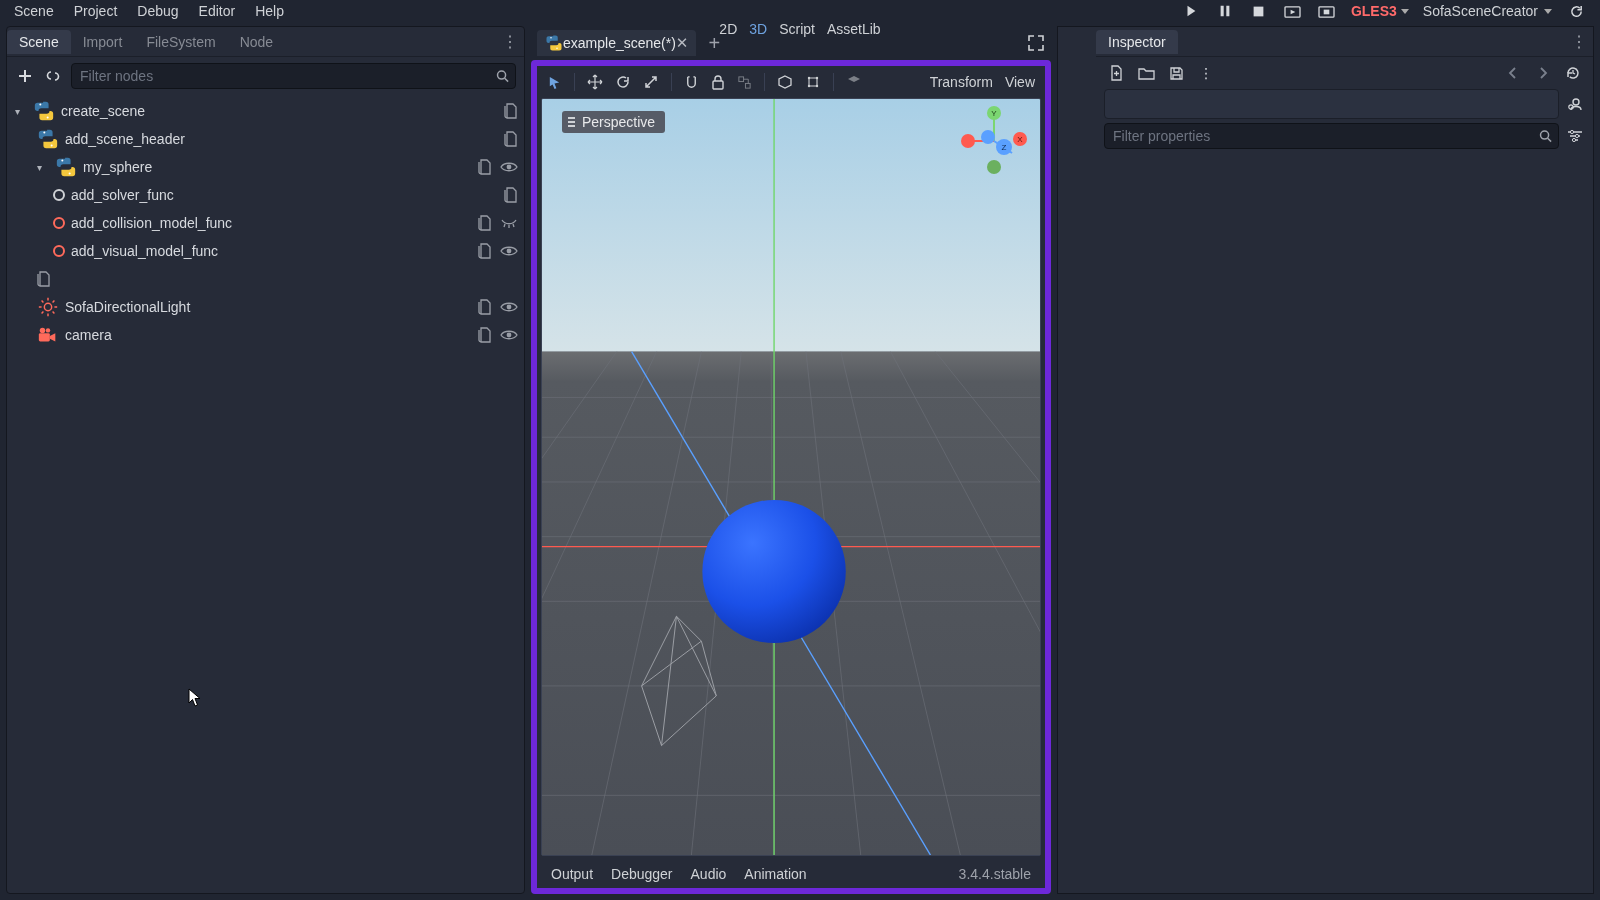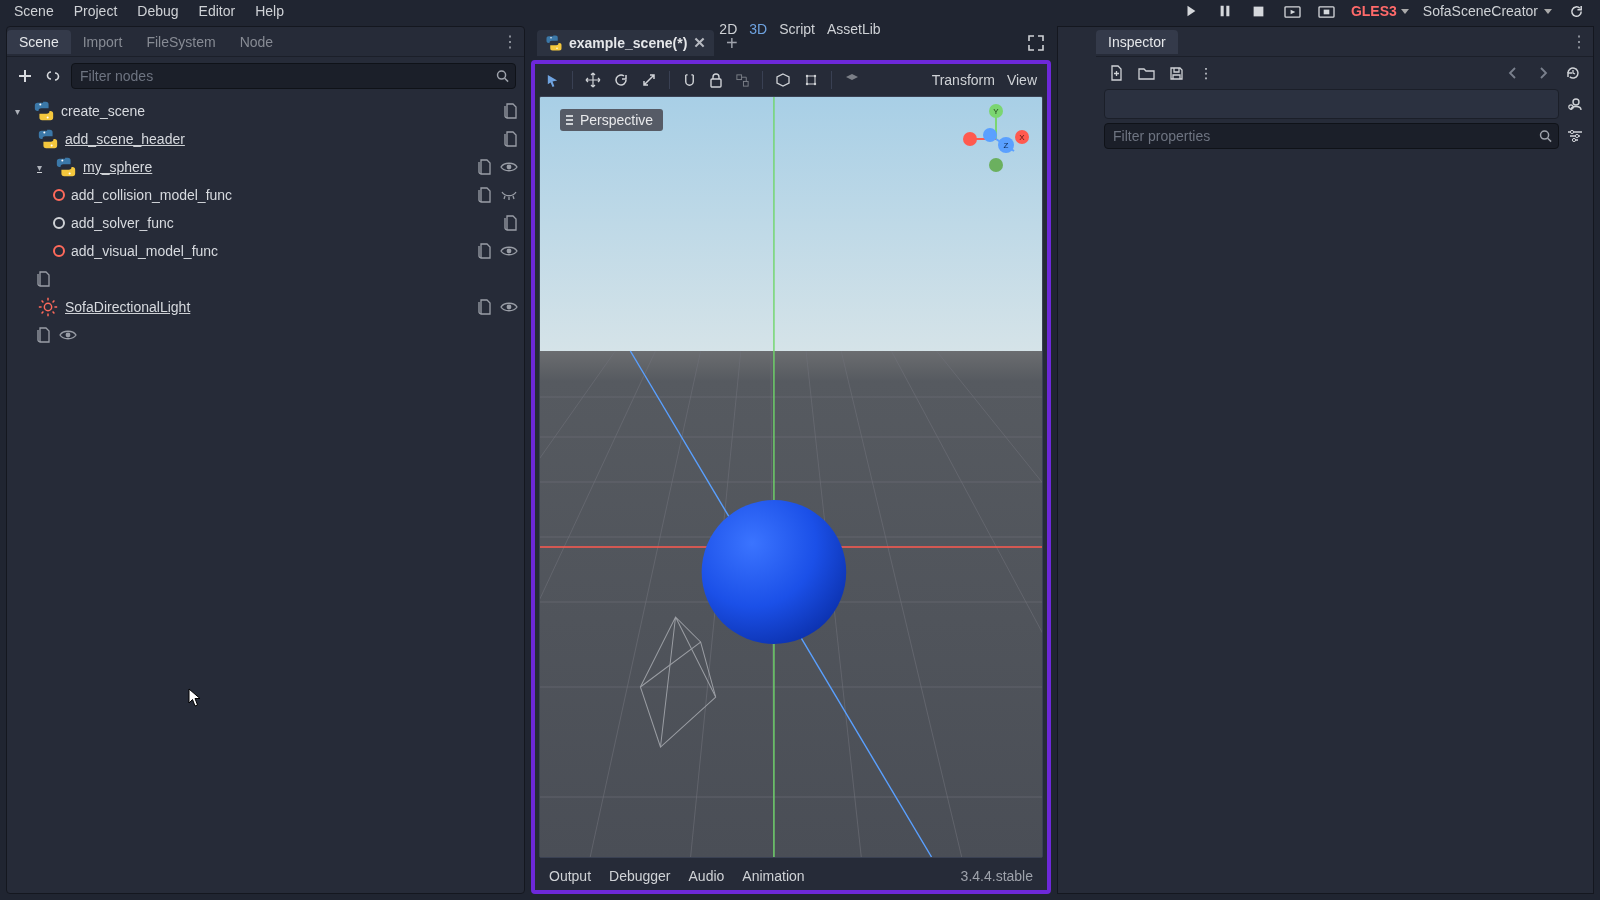--- a/index.html
+++ b/index.html
@@ -28,39 +28,39 @@
 .plus-svg { stroke:#d8dadf; }
 .filter-wrap { flex:1; position:relative; }
 .filter-input { width:100%; background:#1b1f29; border:1px solid #0f1218; border-radius:4px; padding:4px 28px 4px 8px; color:#cfd2d6; outline:none; font-size:14px; }
 .filter-input::placeholder { color:#6e7481; }
 .search-ico { position:absolute; right:6px; top:50%; transform:translateY(-50%); color:#9ea2ab; }
 .tree { flex:1; overflow:auto; padding:2px 0 2px 2px; }
 .tree-row { display:flex; align-items:center; height:28px; padding-right:6px; }
 .tree-row .row-main { display:flex; align-items:center; gap:6px; flex:1; min-width:0; }
 .tree-row .row-icos { display:flex; align-items:center; gap:8px; color:#aeb2ba; }
 .tree-row .row-icos svg { opacity:.85; }
-.ind1 { padding-left:6px; } .ind2 { padding-left:28px;text-decoration:underline; } .ind3 { padding-left:44px; }
+.ind1 { padding-left:6px; } .ind2 { padding-left:28px; } .ind3 { padding-left:44px; }
 .py-ico { width:22px;height:22px; }
 .box-ico { width:20px;height:20px; background:#d97b30; border:1px solid #9a5620; border-radius:2px; position:relative; }
 .box-ico::after{content:"S";position:absolute;left:3px;top:1px;font-size:11px;color:#4a2508;font-weight:700;}
 .sun-ico{ width:22px;height:22px; }
 .cam-ico{ width:22px;height:22px; }
 .bullet-o { width:12px;height:12px;border:2px solid #cfd2d6;border-radius:50%; }
 .bullet-o.red { border-color:#ff6a5b; }
 .tree-label { color:#d7dadf; }
 .expand { width:10px; font-size:10px; color:#aeb2ba; margin-right:2px;}
 
 .center-panel { flex:1; display:flex; flex-direction:column; min-width:0;}
 .scene-tabs { height:34px; display:flex; align-items:center; gap:8px; padding:0 6px;}
-.scene-tab { display:flex; align-items:center; gap:6px; background:#2c3240; border-radius:4px 4px 0 0; padding:4px 8px;font-weight:bold;}
+.scene-tab { display:flex; align-items:center; background:#2c3240; border-radius:4px 4px 0 0; padding:4px 8px;}
 .scene-tab-label { color:#e5e7ea; }
 .scene-close { color:#b7bac1; font-size:15px; }
 .scene-add { color:#9ea2ab; font-size:20px; margin-left:4px;}
 .scene-tabs .right { margin-left:auto; }
-.viewport-wrap { flex:1; background:#262b38; border:4px solid #6d28d9; border-radius:4px; display:flex; flex-direction:column; min-height:0; padding:2px 2px 0 2px;}
+.viewport-wrap { flex:1; background:#262b38; border:6px solid #6d28d9; border-radius:4px; display:flex; flex-direction:column; min-height:0; padding:2px 2px 0 2px;}
 .vp-toolbar { height:28px; display:flex; align-items:center; gap:12px; padding:0 8px; color:#cfd2d6; }
 .vp-toolbar .sep { width:1px; height:18px; background:#394053; }
 .vp-toolbar .sp { flex:1; }
 .vp-btn { color:#cfd2d6; }
 .viewport { flex:1; position:relative; border:1px solid #3a4153; border-radius:2px; overflow:hidden; margin:2px 2px 4px 2px; background:#4f545d; }
 .persp-badge { position:absolute; left:20px; top:12px; background:#565b66; color:#e8e9eb; padding:3px 10px 3px 20px; border-radius:3px; font-size:14px;}
 .persp-badge::before{content:"";position:absolute;left:6px;top:50%;transform:translateY(-50%);width:7px;height:10px;background:repeating-linear-gradient(#cfd2d6 0 2px, transparent 2px 4px);}
 .gizmo { position:absolute; right:10px; top:6px; width:72px; height:72px; }
 .bottom-bar { height:28px; display:flex; align-items:center; gap:18px; padding:0 12px; color:#cfd2d6; }
 .bottom-bar .sp { flex:1; }
@@ -244,43 +244,43 @@
             </svg>
          <svg width="18" height="12" viewBox="0 0 18 12">
               <path d="M1 6c3-5 13-5 16 0-3 5-13 5-16 0z" stroke="#aeb2ba" stroke-width="1.3" fill="none"></path>
               <circle cx="9" cy="6" r="2.4" fill="#aeb2ba"></circle>
             </svg>
        </div>
      </div>
 
      <div class="tree-row ind3">
        <div class="row-main">
+            <span class="bullet-o"></span>
+       <span class="tree-label">add_solver_func</span>
+          </div>
+       <div class="row-icos">
+            <svg width="14" height="16" viewBox="0 0 14 16">
+              <path d="M3 1h6l3 3v11H3z M3 15c-1 0-2-1-2-2V3" stroke="#aeb2ba" stroke-width="1.3" fill="none"></path>
+            </svg>
+          </div>
+     </div>
+
+     <div class="tree-row ind3">
+       <div class="row-main">
             <span class="bullet-o red"></span>
        <span class="tree-label">add_collision_model_func</span>
           </div>
        <div class="row-icos">
          <svg width="14" height="16" viewBox="0 0 14 16">
               <path d="M3 1h6l3 3v11H3z M3 15c-1 0-2-1-2-2V3" stroke="#aeb2ba" stroke-width="1.3" fill="none"></path>
             </svg>
          <svg width="18" height="12" viewBox="0 0 18 12">
               <path d="M2 3 c3 5 11 5 14 0 M5 7 l-1 3 M9 8 v3 M13 7 l1 3" stroke="#aeb2ba" stroke-width="1.3" fill="none"></path>
             </svg>
        </div>
-     </div>
-
-     <div class="tree-row ind3">
-       <div class="row-main">
-            <span class="bullet-o"></span>
-       <span class="tree-label">add_solver_func</span>
-          </div>
-       <div class="row-icos">
-            <svg width="14" height="16" viewBox="0 0 14 16">
-              <path d="M3 1h6l3 3v11H3z M3 15c-1 0-2-1-2-2V3" stroke="#aeb2ba" stroke-width="1.3" fill="none"></path>
-            </svg>
-          </div>
      </div>
 
      <div class="tree-row ind3">
        <div class="row-main">
             <span class="bullet-o red"></span>
        <span class="tree-label">add_visual_model_func</span>
           </div>
        <div class="row-icos">
          <svg width="14" height="16" viewBox="0 0 14 16">
               <path d="M3 1h6l3 3v11H3z M3 15c-1 0-2-1-2-2V3" stroke="#aeb2ba" stroke-width="1.3" fill="none"></path>
@@ -315,20 +315,29 @@
               <path d="M3 1h6l3 3v11H3z M3 15c-1 0-2-1-2-2V3" stroke="#aeb2ba" stroke-width="1.3" fill="none"></path>
             </svg>
          <svg width="18" height="12" viewBox="0 0 18 12">
               <path d="M1 6c3-5 13-5 16 0-3 5-13 5-16 0z" stroke="#aeb2ba" stroke-width="1.3" fill="none"></path>
               <circle cx="9" cy="6" r="2.4" fill="#aeb2ba"></circle>
             </svg>
        </div>
      </div>
 
      <div class="tree-row ind2">
+       <div class="row-main">
+         <svg class="cam-ico" viewBox="0 0 24 20">
+              <rect x="2" y="8" width="12" height="9" rx="1.5" fill="#ff6a5b"></rect>
+              <path d="M14 11 L20 8 V17 L14 14 Z" fill="#ff6a5b"></path>
+              <circle cx="6" cy="5" r="3" fill="#ff6a5b"></circle>
+              <circle cx="12" cy="5" r="2.4" fill="#ff6a5b"></circle>
+            </svg>
+       <span class="tree-label">camera</span>
+          </div>
        <div class="row-icos">
          <svg width="14" height="16" viewBox="0 0 14 16">
               <path d="M3 1h6l3 3v11H3z M3 15c-1 0-2-1-2-2V3" stroke="#aeb2ba" stroke-width="1.3" fill="none"></path>
             </svg>
          <svg width="18" height="12" viewBox="0 0 18 12">
               <path d="M1 6c3-5 13-5 16 0-3 5-13 5-16 0z" stroke="#aeb2ba" stroke-width="1.3" fill="none"></path>
               <circle cx="9" cy="6" r="2.4" fill="#aeb2ba"></circle>
             </svg>
        </div>
      </div>

